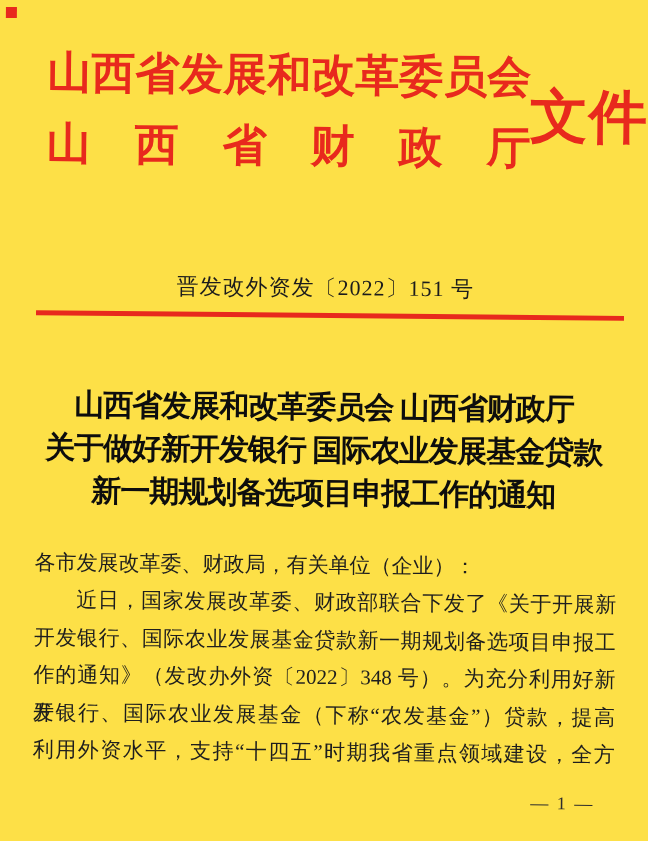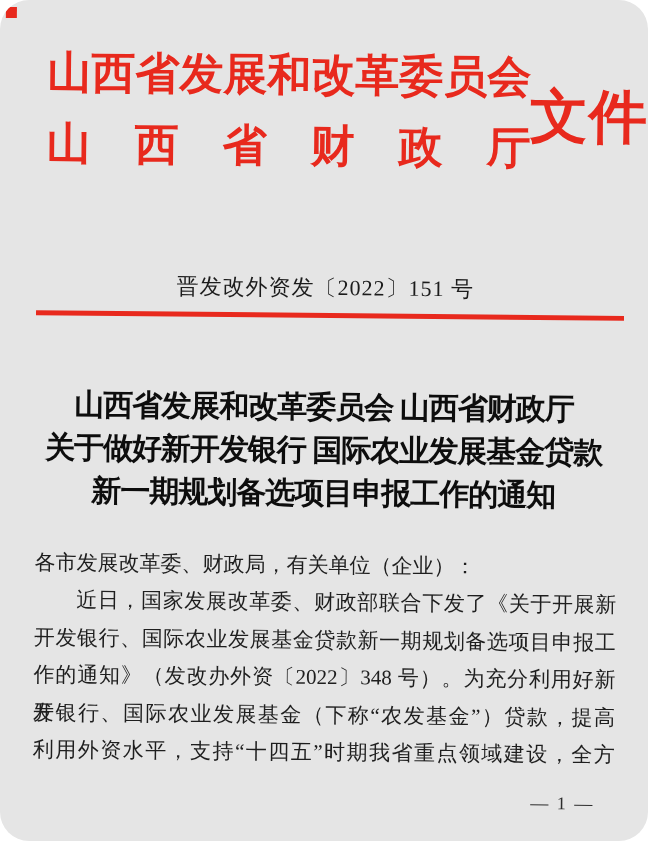--- a/index.html
+++ b/index.html
@@ -4,24 +4,23 @@
 <style>
   html, body {
     margin: 0;
     padding: 0;
     background: #ffffff;
   }
   .page {
     position: relative;
     width: 648px;
     height: 841px;
-    background: #e5e5e5;
+    background: #fde047;
     overflow: hidden;
     font-family: "Liberation Serif", "DejaVu Serif", serif;
-    border-radius: 29px;
   }
   
   .sheet {
     position: absolute;
     inset: 0;
     transform: rotate(0.55deg);
     transform-origin: 324px 420px;
   }
   .scan-mark {
     position: absolute;

